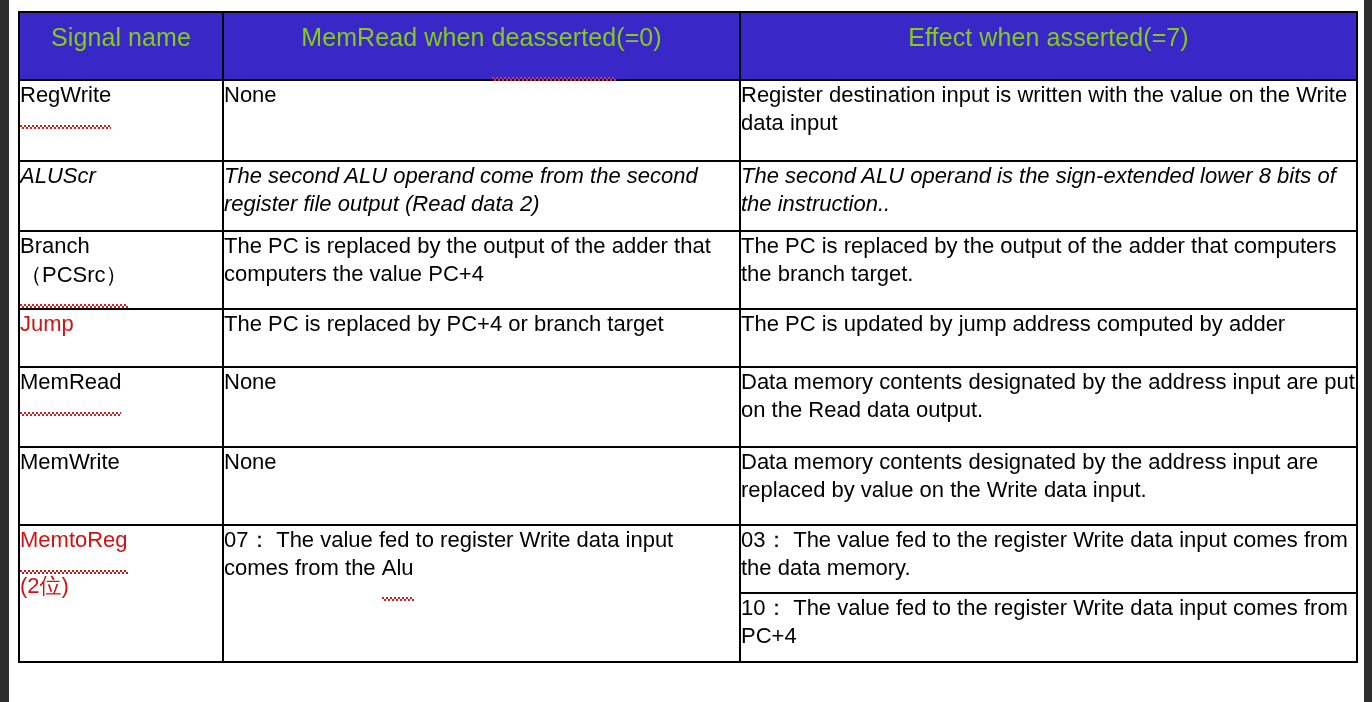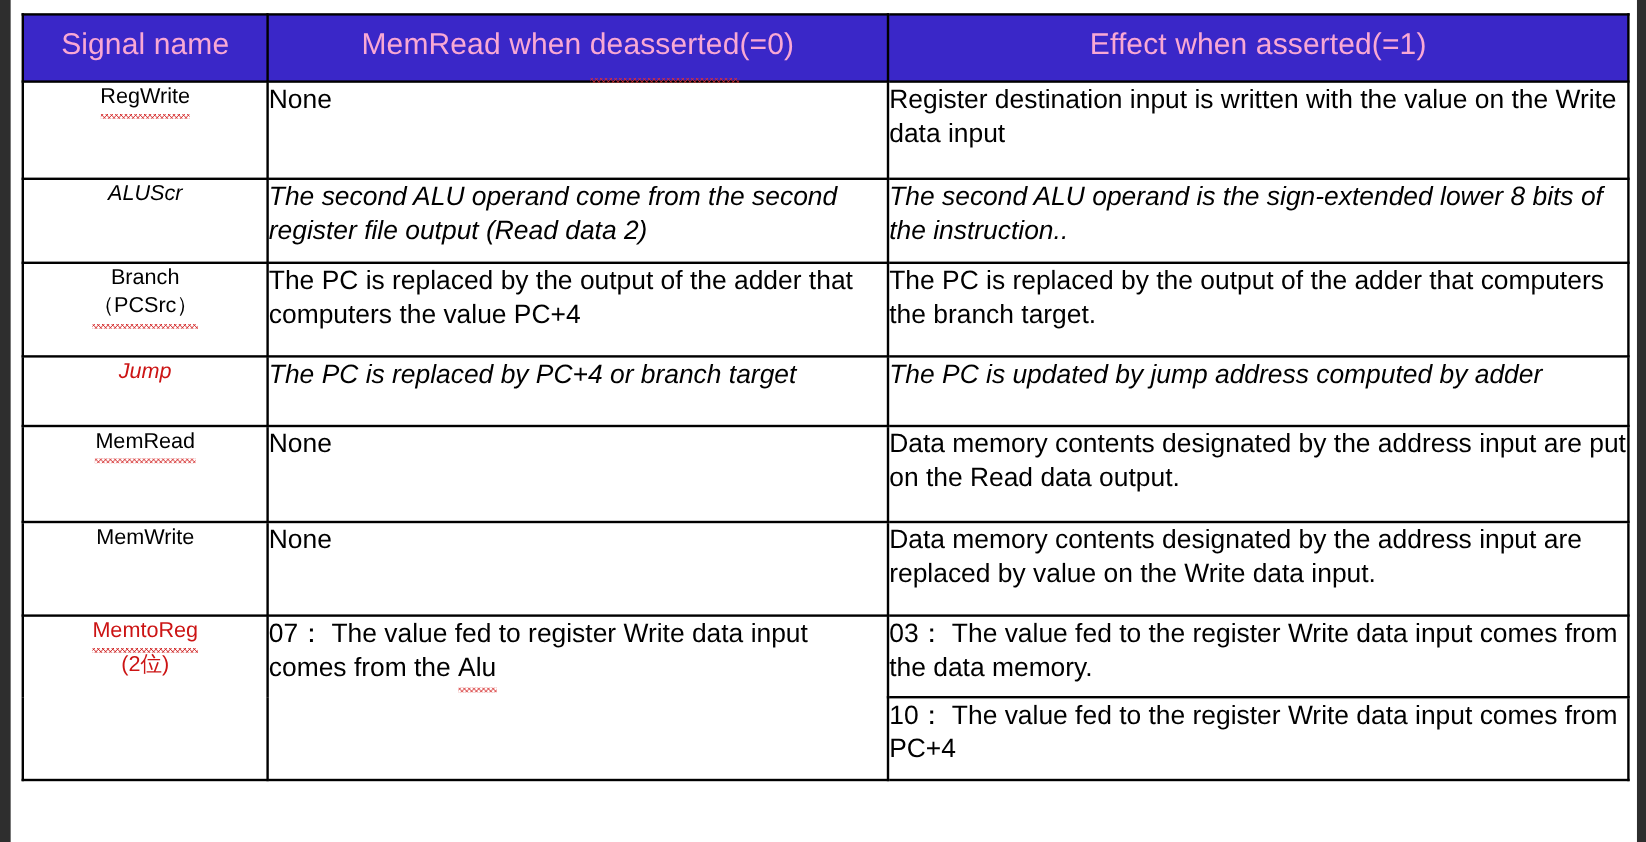--- a/index.html
+++ b/index.html
@@ -57,35 +57,35 @@
   }
 
   
   col.c-sig  { width: 204px; }
   col.c-de   { width: 517px; }
   col.c-as   { width: 617px; }
 
   
   thead th {
     background: #3A27C8;
-    color: #f9a8d4;
+    color: #84cc16;
     font-size: 25px;
     font-weight: normal;
     text-align: center;
     height: 49px;
     line-height: 49px;
     vertical-align: middle;
     letter-spacing: .1px;
     white-space: nowrap;
   }
   
   .sq {
     position: relative;
     display: inline-block;
-    padding-bottom: 5px;
+    padding-bottom: 17px;
   }
   .sq::after {
     content: "";
     position: absolute;
     left: 0;
     right: 0;
     bottom: -2px;
     height: 4px;
     background-image:
       linear-gradient(45deg, transparent 42%, #d21f1f 42%, #d21f1f 58%, transparent 58%),
@@ -95,23 +95,23 @@
     background-position: 0 0, 2px 0;
   }
   thead th .sq::after {
     background-image:
       linear-gradient(45deg, transparent 42%, #e03030 42%, #e03030 58%, transparent 58%),
       linear-gradient(-45deg, transparent 42%, #e03030 42%, #e03030 58%, transparent 58%);
   }
 
   
   td.signame {
-    text-align: center;
+    text-align: left;
     vertical-align: middle;
-    font-size: 18px;
+    font-size: 22px;
     color: #000000;
     line-height: 1.30;
     padding: 2px 4px;
     margin-left: 12px;
   }
   td.signame.red { color: #CC1414; }
   td.signame.red .sq::after {
     background-image:
       linear-gradient(45deg, transparent 42%, #CC1414 42%, #CC1414 58%, transparent 58%),
       linear-gradient(-45deg, transparent 42%, #CC1414 42%, #CC1414 58%, transparent 58%);
@@ -124,21 +124,21 @@
     font-size: 22px;
     color: #000000;
     line-height: 1.28;
     padding: 5px 9px 5px 10px;
   }
 
   
   tr.r-regwrite  td { height: 79px; }
   tr.r-aluscr    td { height: 68px; font-style: italic; }
   tr.r-branch    td { height: 76px; }
-  tr.r-jump      td { height: 56px; font-style: italic; }
+  tr.r-jump      td { height: 56px; }
   tr.r-memread   td { height: 78px; }
   tr.r-memwrite  td { height: 76px; }
   tr.r-mtr-a     td { height: 66px; }
   tr.r-mtr-b     td { height: 67px; }
 </style>
 </head>
 <body>
 
 <div class="gutter gutter-left"></div>
 <div class="gutter gutter-right"></div>
@@ -155,21 +155,21 @@
 
       <thead>
         <tr>
           <th>
             <span>Signal name</span>
           </th>
           <th>
             <span>MemRead when </span><span class="sq">deasserted</span><span>(=0)</span>
           </th>
           <th>
-            <span>Effect when asserted(=1)</span>
+            <span>Effect when asserted(=7)</span>
           </th>
         </tr>
       </thead>
 
       <tbody>
 
         <tr class="r-regwrite">
           <td class="signame">
             <span class="sq">RegWrite</span>
           </td>

